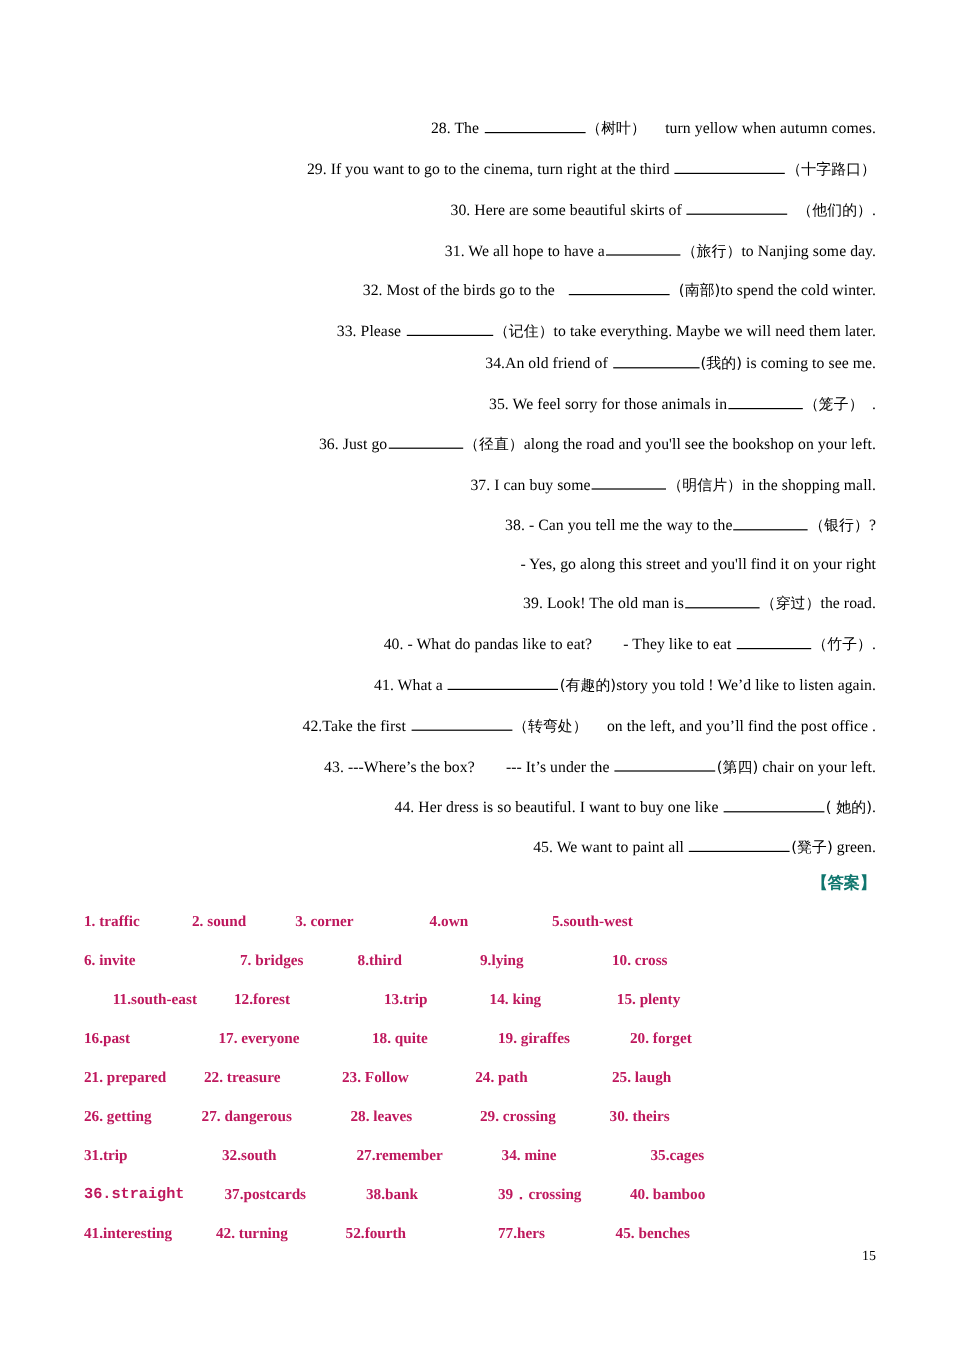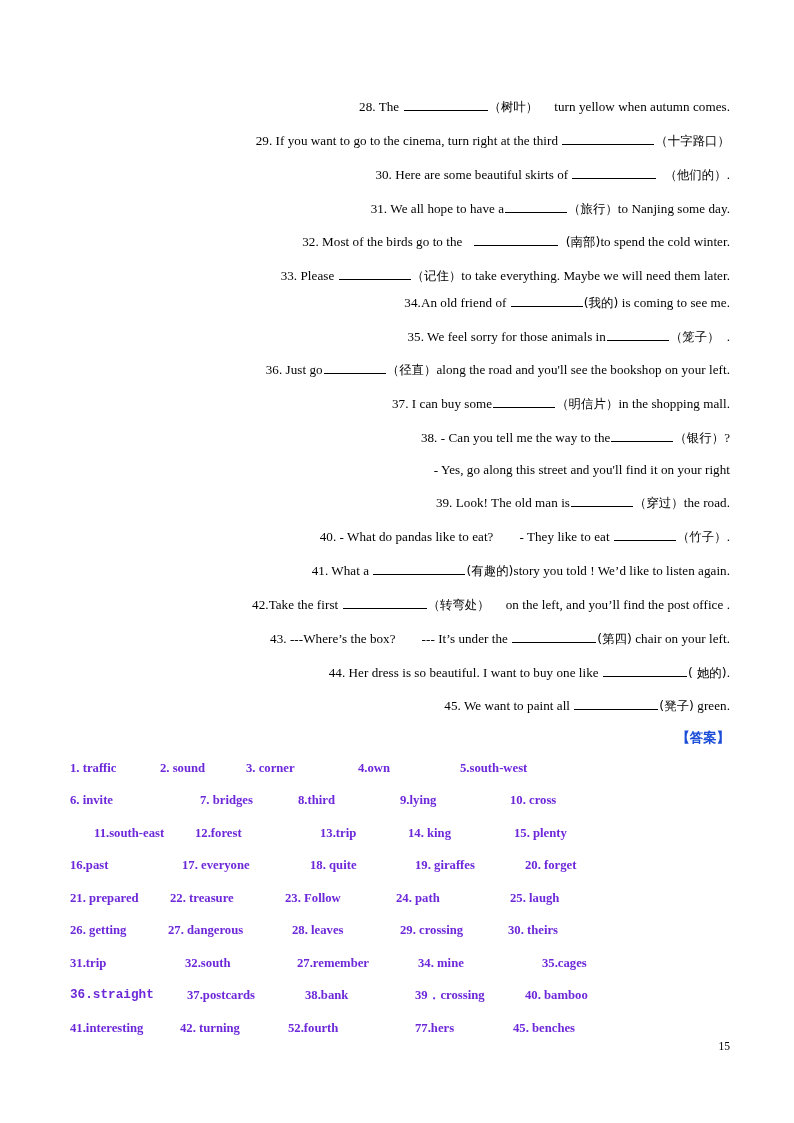--- a/index.html
+++ b/index.html
@@ -52,30 +52,30 @@
   .b-m  { width: 62px; }
   .b-l  { width: 72px; }
   .b-xl { width: 84px; }
   .b-xxl{ width: 92px; }
   .cn { font-family: "DejaVu Sans", "Liberation Sans", sans-serif; font-size: 12.4px; }
   .sp { display: inline-block; width: 7px; }
   .sp2 { display: inline-block; width: 16px; }
   .sp3 { display: inline-block; width: 26px; }
 
   .answers-header {
-    color: #1d4ed8;
+    color: #0f766e;
     font-weight: bold;
     font-size: 13.4px;
-    font-family: Liberation Sans, sans-serif;
+    font-family: Liberation Mono, monospace;
     margin-top: 8px;
     margin-bottom: 17px;
     line-height: 1;
   }
   .ans-row {
-    color: #6d28d9;
+    color: #be185d;
     font-weight: bold;
     font-size: 12.7px;
     line-height: 1;
     margin-bottom: 19.5px;
     white-space: nowrap;
     position: relative;
     height: 13px;
   }
   .ans-row span.cell {
     position: absolute;

